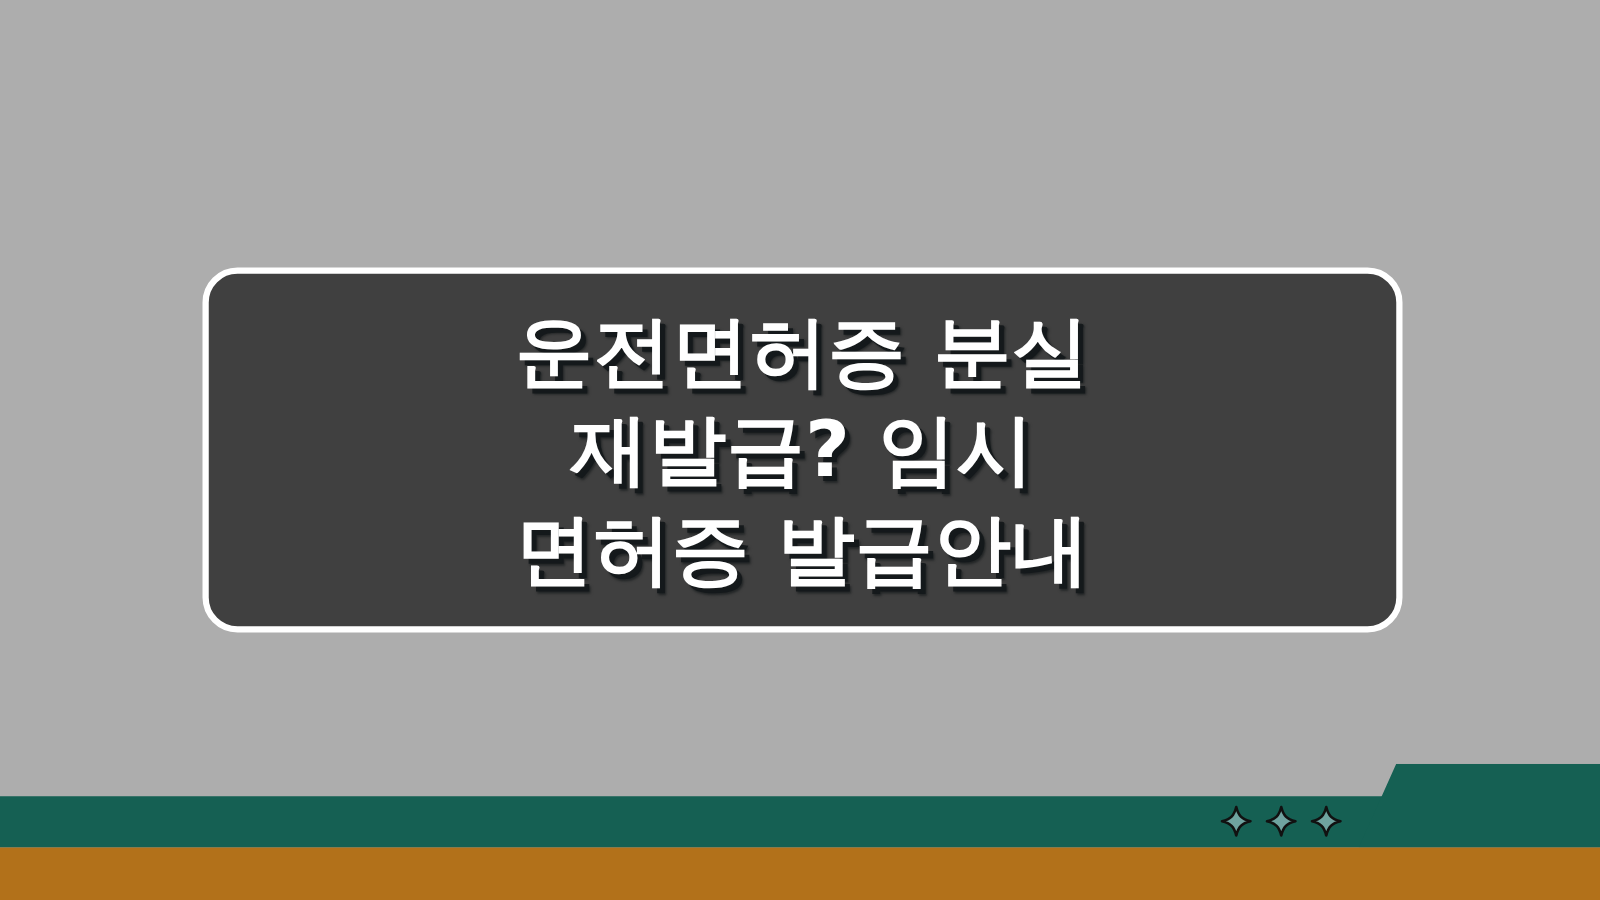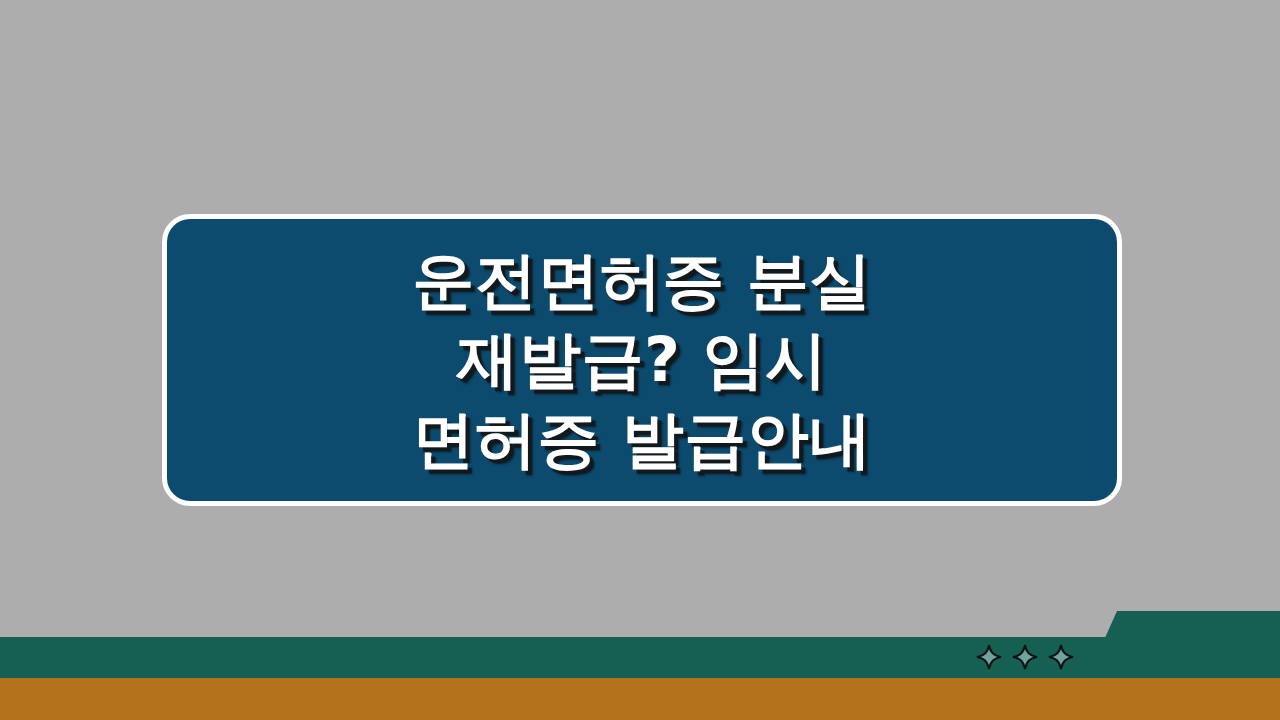--- a/index.html
+++ b/index.html
@@ -22,21 +22,21 @@
   }
 
   
   .title-card {
     position: absolute;
     left: 162px;
     top: 214px;
     width: 960px;
     height: 292px;
     box-sizing: border-box;
-    background: #0c4a6e;
+    background: #404040;
     border: 5px solid #ffffff;
     border-radius: 28px;
     display: flex;
     align-items: center;
     justify-content: center;
   }
 
   .title-text {
     margin: 0;
     padding: 0 24px;

